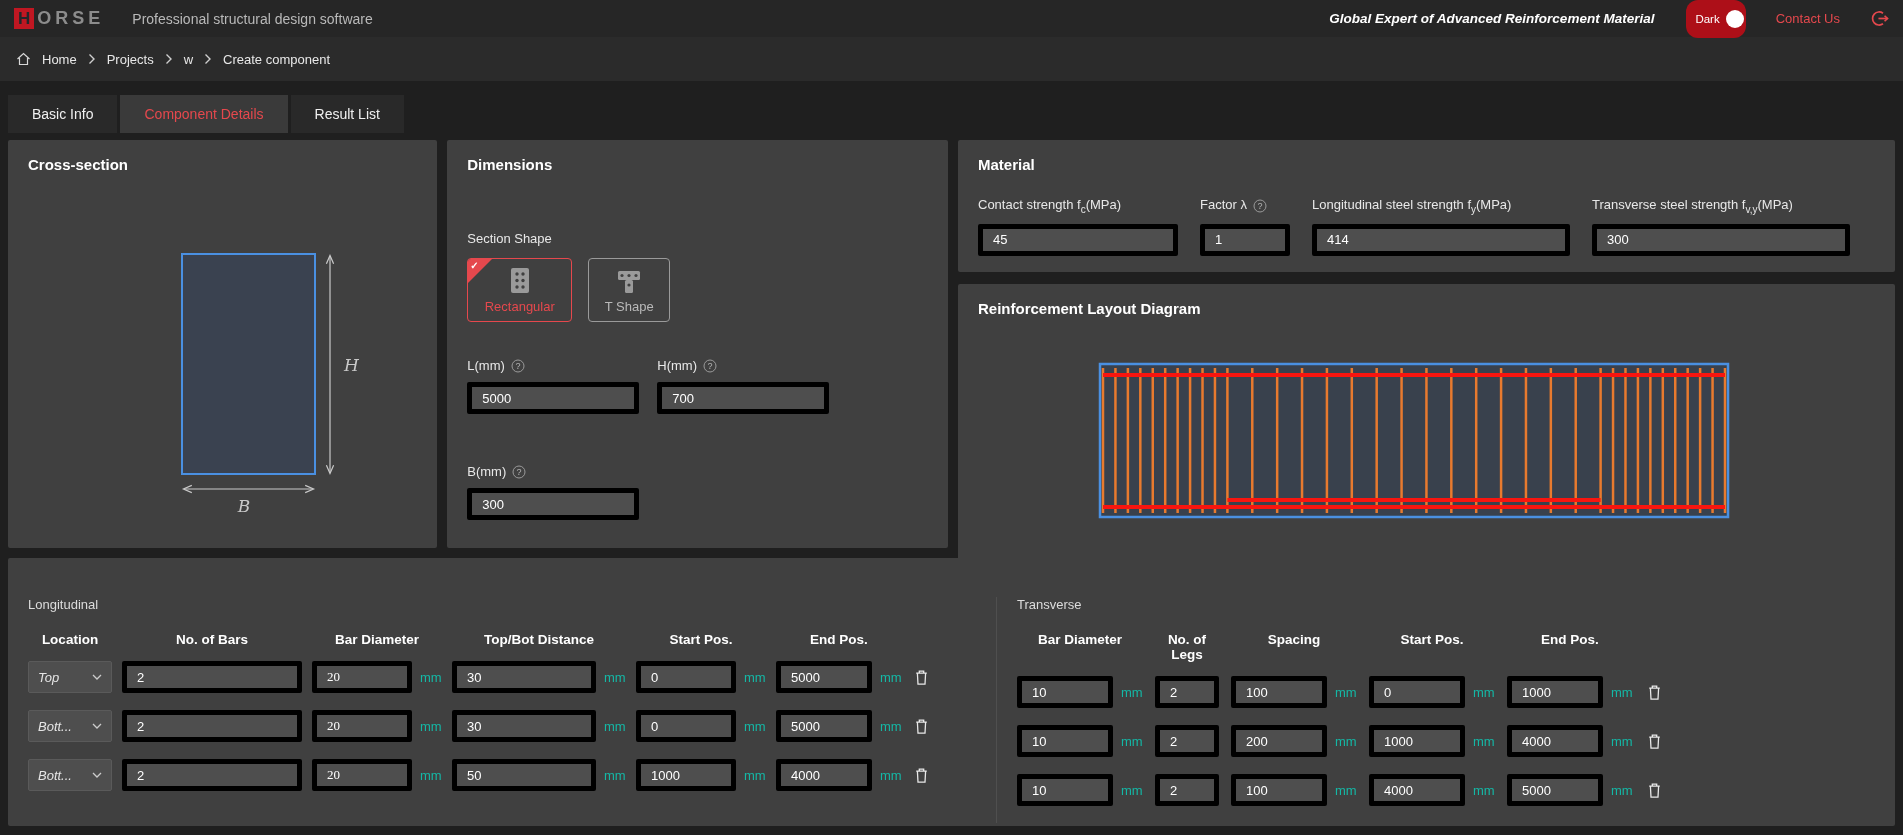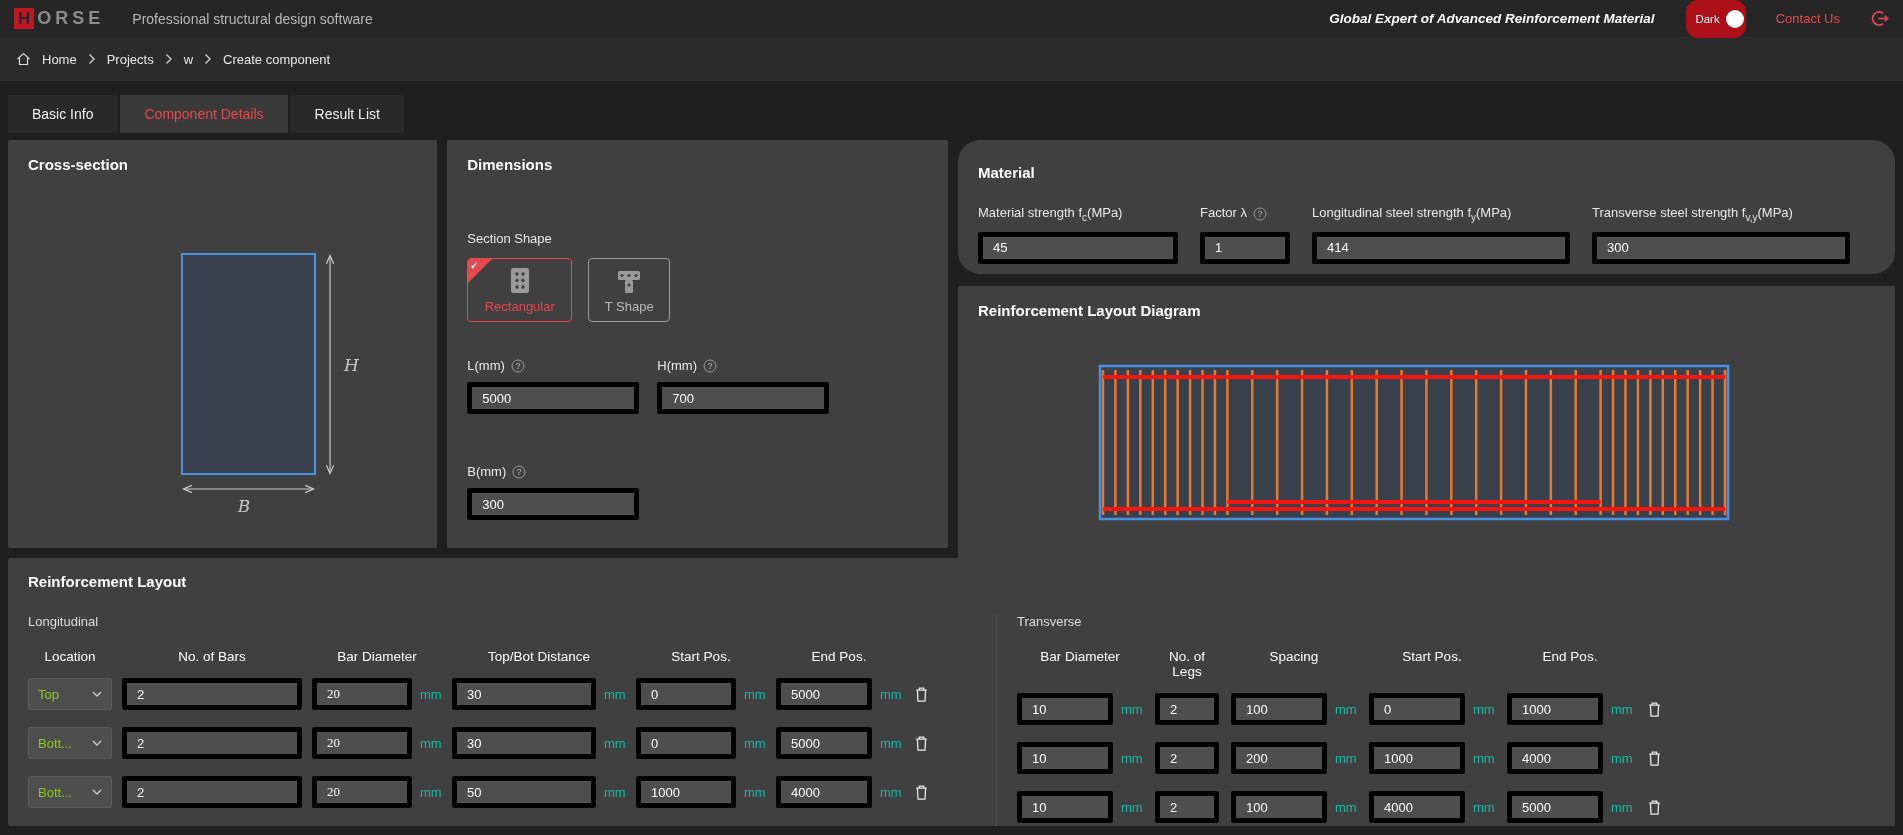--- a/index.html
+++ b/index.html
@@ -48,21 +48,21 @@
   }
   .tab.active{ background:#3a3a3a; color:#e5484d; }
   
   main{ padding:7px 8px 0 8px; }
   .row-top{ display:flex; gap:10px; height:408px; }
   .panel{ background:#404040; border-radius:2px; position:relative; }
   .panel-title{ font-size:15px; font-weight:bold; color:#fff; margin:0; }
   .cross-panel{ width:470px; padding:16px 20px; }
   .dim-panel{ width:549px; padding:16px 20px; }
   .right-col{ flex:1; display:flex; flex-direction:column; gap:12px; }
-  .material-panel{ height:134px; padding:24px 20px;border-radius:22px; }
+  .material-panel{ height:134px; padding:16px 20px; }
   .diagram-panel{ flex:1; padding:16px 20px; }
   
   .cs-svg{ position:absolute; left:0; top:30px; }
   .dim-label{ fill:#c9c9c9; font-family:"DejaVu Serif", serif; font-style:italic; font-size:17px; }
   
   .shape-label{ color:#e8e8e8; margin-top:58px; margin-bottom:12px; }
   .shape-cards{ display:flex; gap:16px; }
   .shape-card{
     height:64px; border:1px solid #9a9a9a; border-radius:4px; position:relative;
     display:flex; flex-direction:column; align-items:center; justify-content:flex-end;
@@ -93,29 +93,29 @@
   .mf-1{ width:200px; } .mf-2{ width:90px; } .mf-3{ width:258px; } .mf-4{ width:258px; }
   
   .beam-wrap{ margin-top:22px; }
   
   .layout-panel{ margin-top:10px; height:268px; padding:15px 20px; overflow:hidden; }
   .tables{ display:flex; margin-top:24px; }
   .t-left{ width:968px; }
   .t-right{ flex:1; border-left:1px solid #4f4f4f; padding-left:20px; }
   .t-sub{ color:#dcdcdc; font-size:13px; margin-bottom:20px; }
   .thead{ display:flex; gap:10px; margin-bottom:14px; }
-  .thead span{ font-weight:normal; color:#fff; font-size:13.5px; text-align:center; display:inline-block; }
+  .thead span{ font-weight:bold; color:#fff; font-size:13.5px; text-align:center; display:inline-block; }
   .trow{ display:flex; gap:10px; align-items:center; margin-bottom:17px; }
   .grp{ display:flex; align-items:center; gap:8px; }
   .unit{ color:#14b8a6; font-size:13px; width:22px; }
   .select{
     width:84px; height:32px; background:#4e4e4e; border:1px solid #5a5a5a; border-radius:2px;
     display:flex; align-items:center; justify-content:space-between; padding:0 9px; cursor:pointer;
   }
-  .select span{ color:#84cc16; font-size:13px; }
+  .select span{ color:#e5e5e5; font-size:13px;font-style:italic; }
   
   .w-loc{ width:84px; } .w-bars{ width:180px; }
   .w-diam{ width:100px;font-family:Liberation Serif, serif; } .g-diam{ width:130px; }
   .w-dist{ width:144px; } .g-dist{ width:174px; }
   .w-start{ width:100px; } .g-start{ width:130px; }
   .w-end{ width:96px; } .g-end{ width:126px; }
   .w-trash{ width:24px; }
   
   .w-tdiam{ width:96px; } .g-tdiam{ width:126px; }
   .w-legs{ width:64px; }
@@ -267,21 +267,21 @@
       </div>
     </section>
 
     <div class="right-col">
 
       <section class="panel material-panel">
         <h2 class="panel-title">Material</h2>
         <div class="mat-fields">
           <div class="mfield mf-1">
             <div class="f-label">
-              <span><span>Material strength f</span><sub>c</sub><span>(MPa)</span></span>
+              <span><span>Contact strength f</span><sub>c</sub><span>(MPa)</span></span>
             </div>
             <input class="inp" value="45" style="">
           </div>
           <div class="mfield mf-2">
             <div class="f-label">
               <span><span>Factor λ</span><sub></sub><span></span></span>
               <svg width="14" height="14">
                   <circle cx="7" cy="7" r="6" stroke="#9a9a9a" fill="none"></circle>
                   <text x="7" y="10.2" text-anchor="middle" font-size="9" fill="#b5b5b5">?</text>
                 </svg>
@@ -347,21 +347,20 @@
               <line x1="125" y1="36" x2="747" y2="36" stroke="#f8150f" stroke-width="4"></line>
               <line x1="125" y1="168" x2="747" y2="168" stroke="#f8150f" stroke-width="4"></line>
               <line x1="249.4" y1="161" x2="622.6" y2="161" stroke="#f8150f" stroke-width="4"></line>
             </svg>
         </div>
       </section>
     </div>
   </div>
 
   <section class="panel layout-panel">
-    <h2 class="panel-title">Reinforcement Layout</h2>
     <div class="tables">
 
       <div class="t-left">
         <div class="t-sub">Longitudinal</div>
         <div class="thead">
           <span class="w-loc">Location</span>
           <span class="w-bars">No. of Bars</span>
           <span class="g-diam">Bar Diameter</span>
           <span class="g-dist">Top/Bot Distance</span>
           <span class="g-start">Start Pos.</span>

